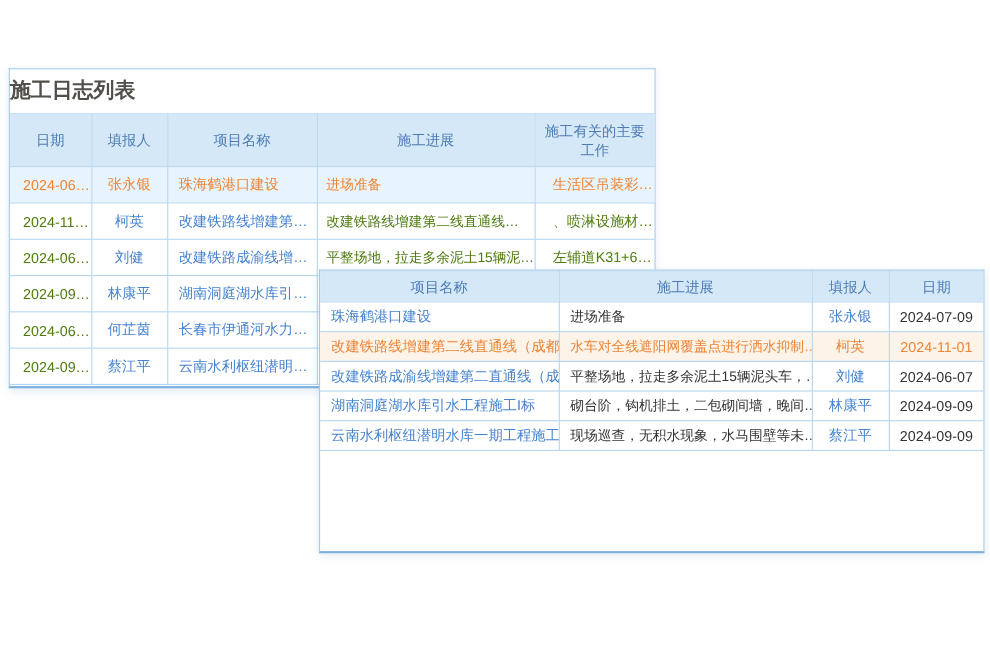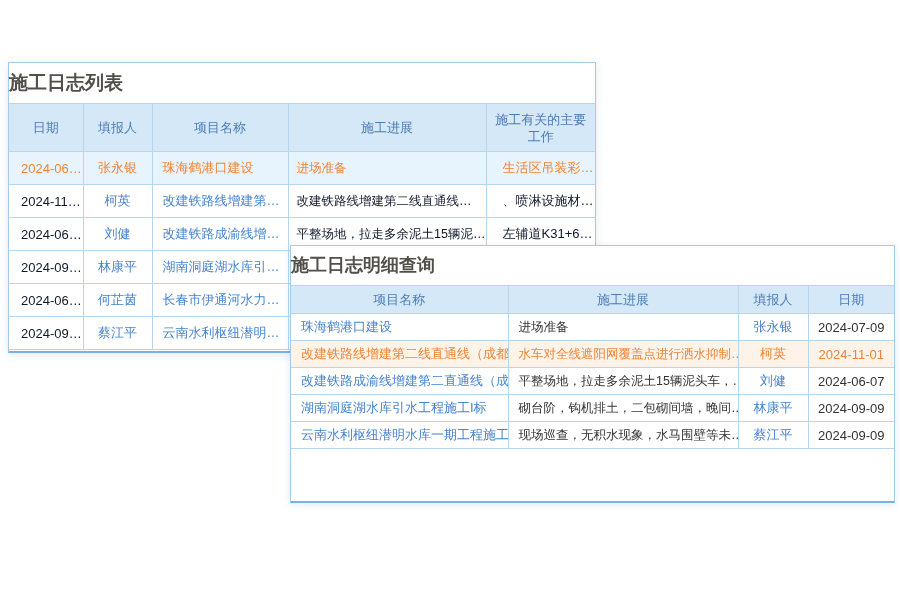--- a/index.html
+++ b/index.html
@@ -14,21 +14,21 @@
   #detail-panel .panel-title{font-size:18px;line-height:39px;height:39px;}
   table{border-collapse:collapse;table-layout:fixed;width:100%;}
   th,td{border:1px solid #b5d6ef;box-sizing:border-box;overflow:hidden;white-space:nowrap;
         font-size:13px;padding:0 6px;}
   th{background:#d5e8f8;color:#4d7cb5;font-weight:normal;text-align:center;}
   table{border-left:none;}
   th:first-child,td:first-child{border-left:none;}
   th:last-child,td:last-child{border-right:none;}
   
   #list-table th{height:48px;white-space:normal;line-height:17px;}
-  #list-table td{height:33px;color:#0f172a;}
+  #list-table td{height:33px;color:#4d7c0f;}
   #list-table .cell-date{text-align:left;padding-left:12px;}
   #list-table .cell-reporter{text-align:center;}
   #list-table .cell-project{text-align:left;padding-left:10px;}
   #list-table .cell-progress{text-align:left;padding-left:8px;font-size:12.5px;}
   #list-table .cell-work{text-align:left;padding-left:16px;}
   
   #detail-table th{height:28px;}
   #detail-table td{height:27px;color:#333333;}
   #detail-table .cell-project{text-align:left;padding-left:10px;}
   #detail-table .cell-progress{text-align:left;padding-left:10px;font-size:12.5px;}
@@ -106,21 +106,20 @@
             <td class="cell-reporter">蔡江平</td>
             <td class="cell-project">云南水利枢纽潜明…</td>
             <td class="cell-progress"></td>
             <td class="cell-work"></td>
           </tr>
         </tbody>
     </table>
   </div>
 
   <div id="detail-panel" class="panel">
-    <div class="panel-title">施工日志明细查询</div>
     <table id="detail-table">
       <colgroup>
           <col style="width:217px">
           <col style="width:230px">
           <col style="width:70px">
           <col>
         </colgroup>
       <thead>
           <tr>
             <th>项目名称</th>

